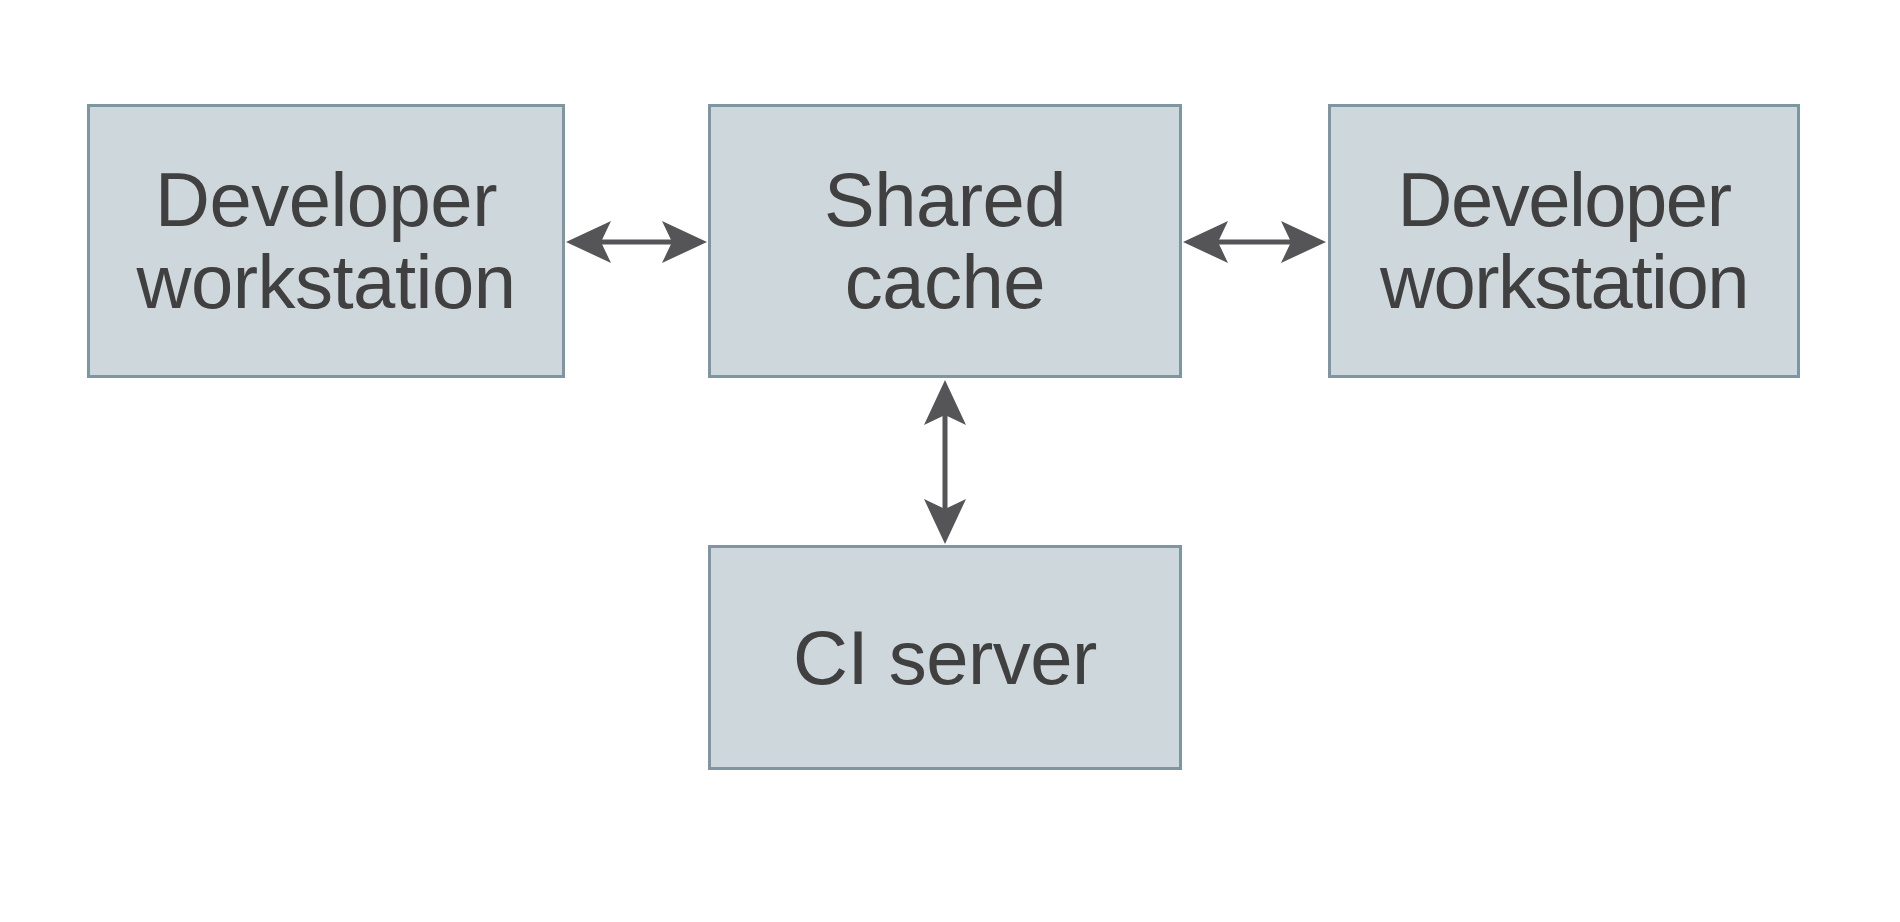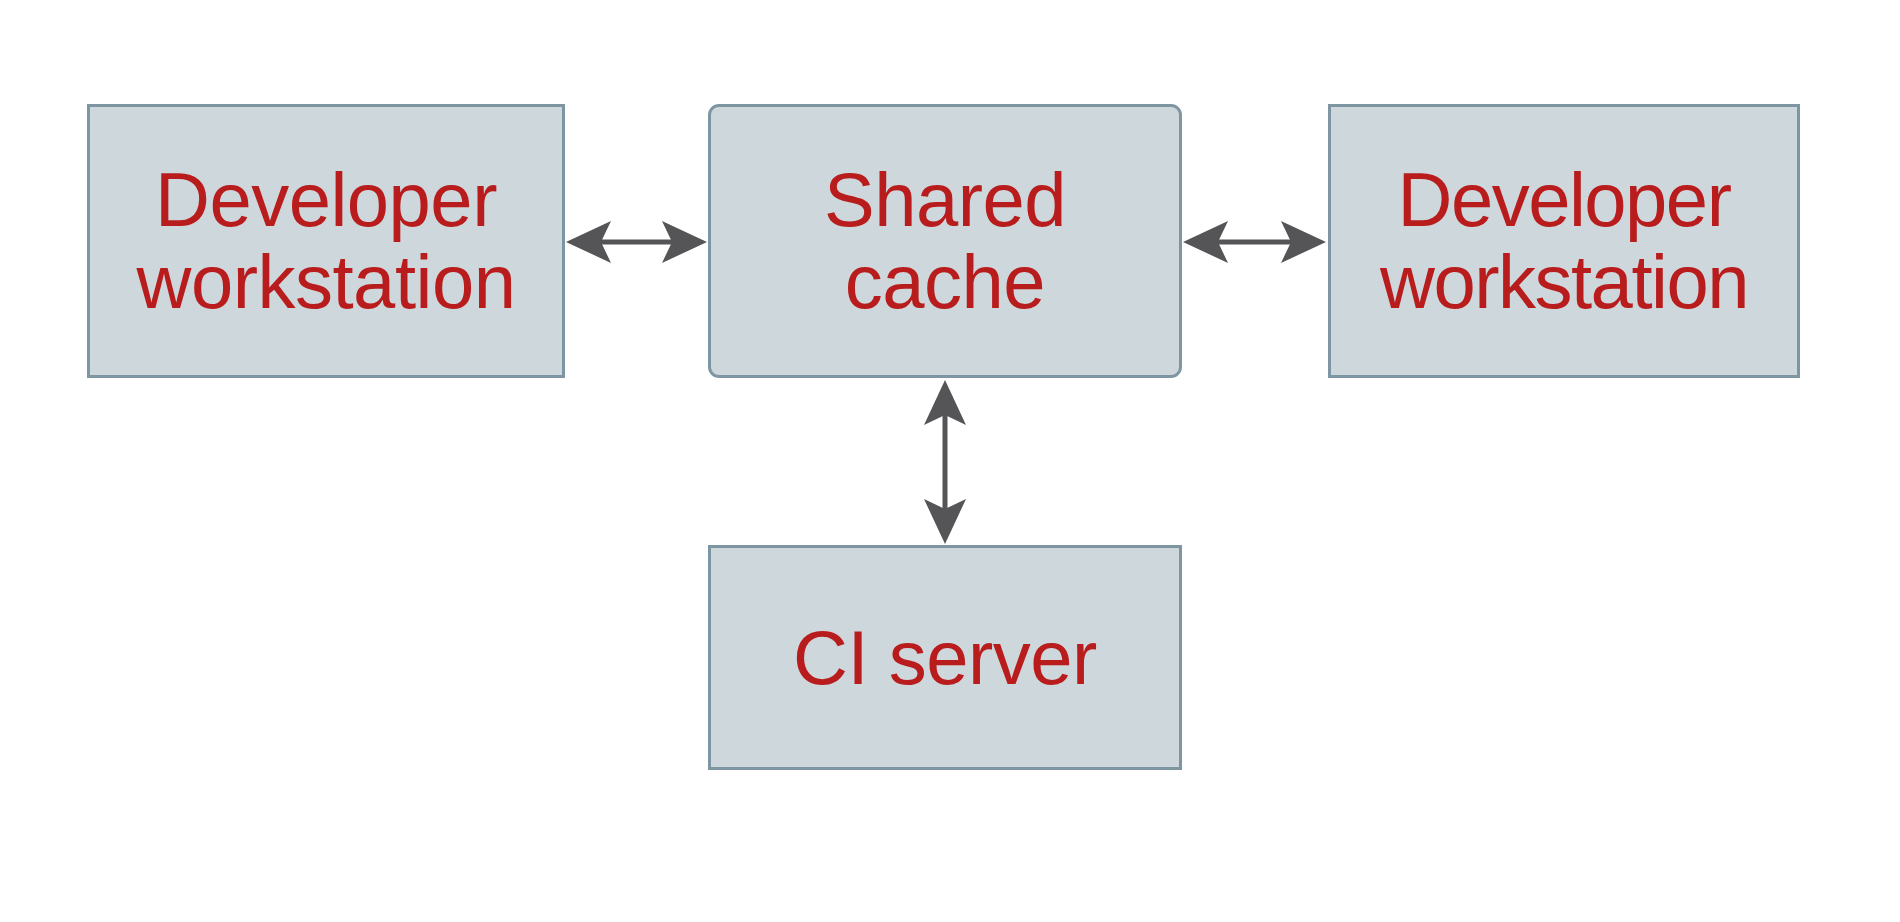--- a/index.html
+++ b/index.html
@@ -34,28 +34,28 @@
     display: flex;
     align-items: center;
     justify-content: center;
     text-align: center;
   }
   .node-label {
     font-family: "Liberation Sans", "DejaVu Sans", sans-serif;
     font-size: 76px;
     line-height: 82px;
     font-weight: 400;
-    color: #b91c1c;
+    color: #404040;
     letter-spacing: -0.5px;
     white-space: pre-line;
     padding: 0 6px;
   }
   
   #node-dev-left   { left: 87px;   top: 104px; width: 478px; height: 274px; }
-  #node-shared     { left: 708px;  top: 104px; width: 474px; height: 274px; border-radius: 11px; }
+  #node-shared     { left: 708px;  top: 104px; width: 474px; height: 274px; }
   #node-dev-right  { left: 1328px; top: 104px; width: 472px; height: 274px; }
   #node-ci         { left: 708px;  top: 545px; width: 474px; height: 225px; }
 
   #node-dev-right .node-label { letter-spacing: -1.5px; }
 </style>
 </head>
 <body>
 
 <div id="canvas">
 

